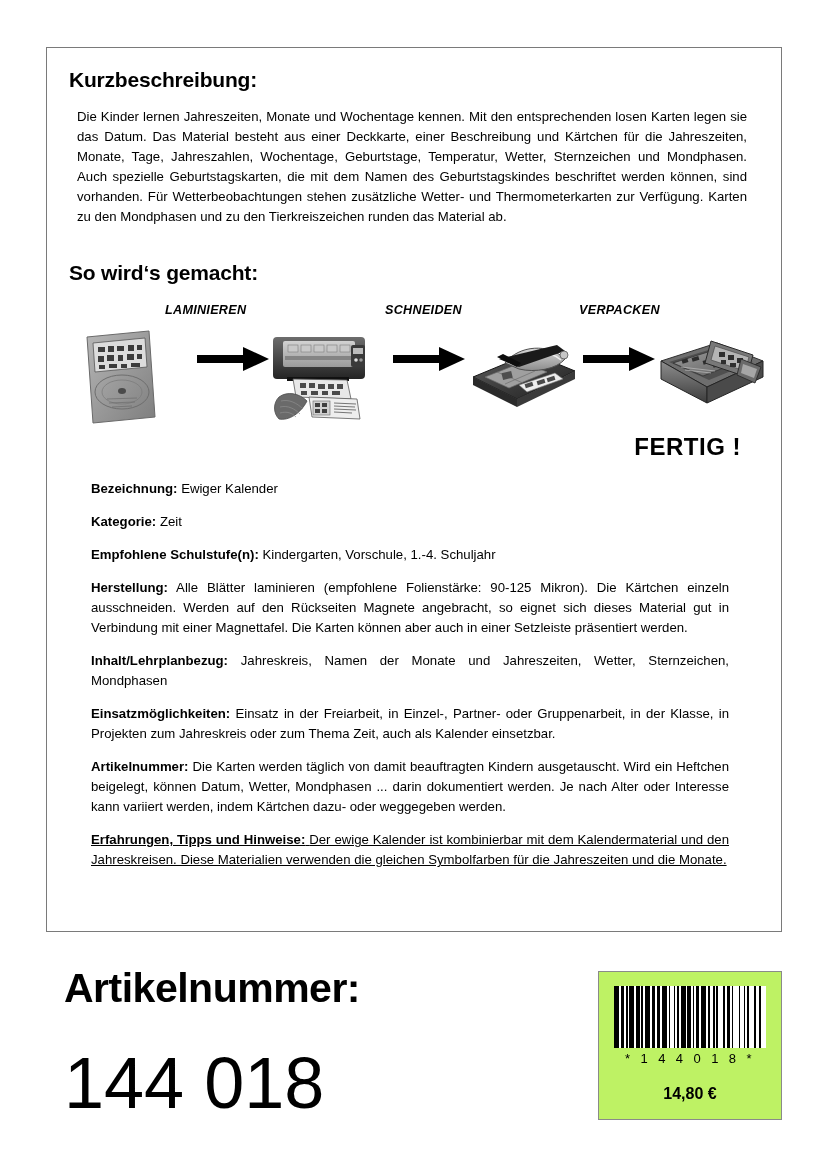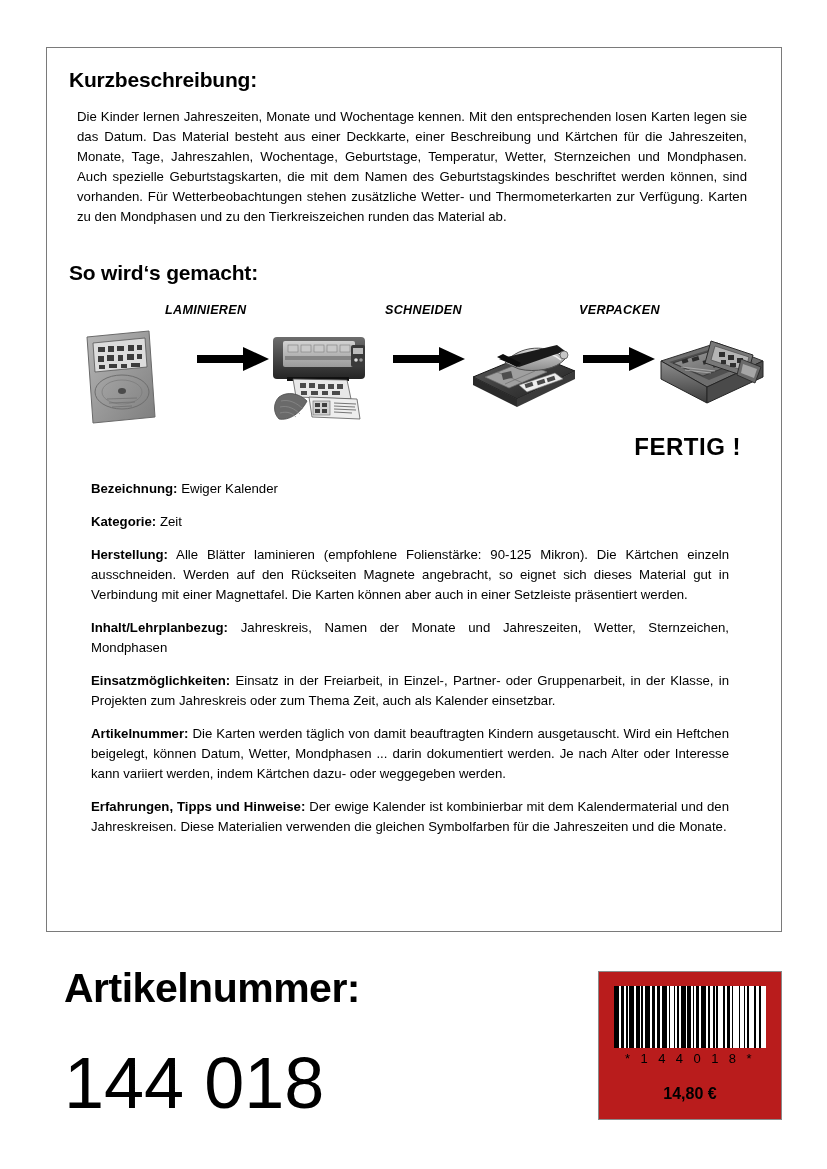--- a/index.html
+++ b/index.html
@@ -81,21 +81,21 @@
   .meta-list {
     margin-top: 52px;
     padding: 0 26px 0 22px;
   }
   .meta-row {
     font-size: 13.2px;
     line-height: 1.52;
     text-align: justify;
     margin: 0 0 13px 0;
   }
-  .meta-row:last-child { margin-bottom: 15px; }
+  .meta-row:last-child { margin-bottom: 15px; text-decoration: underline; }
   .meta-key {
     font-weight: bold;
   }
 
   
   .article-block {
     position: absolute;
     left: 64px; top: 968px;
   }
   .article-label {
@@ -113,21 +113,21 @@
     line-height: 1;
     margin: 38px 12px 0 0;
   }
 
   
   .barcode-card {
     position: absolute;
     left: 598px; top: 971px;
     width: 184px; height: 149px;
     border: 1px solid #8a8a8a;
-    background: #b91c1c;
+    background: #bef264;
     text-align: center;
   }
   .barcode-bars {
     margin: 14px auto 0 auto;
     width: 152px; height: 62px;
     display: flex;
     align-items: stretch;
   }
   .barcode-bars span { display: block; height: 100%; }
   .barcode-digits {
@@ -382,20 +382,24 @@
       <p class="meta-row">
         <span class="meta-key">Bezeichnung:</span>
         <span>Ewiger Kalender</span>
       </p>
 
       <p class="meta-row">
         <span class="meta-key">Kategorie:</span>
         <span>Zeit</span>
       </p>
 
+      <p class="meta-row">
+        <span class="meta-key">Empfohlene Schulstufe(n):</span>
+        <span>Kindergarten, Vorschule, 1.-4. Schuljahr</span>
+      </p>
 
       <p class="meta-row">
         <span class="meta-key">Herstellung:</span>
         <span>Alle Blätter laminieren (empfohlene Folienstärke: 90-125 Mikron). Die Kärtchen einzeln ausschneiden. Werden auf den Rückseiten Magnete angebracht, so eignet sich dieses Material gut in Verbindung mit einer Magnettafel. Die Karten können aber auch in einer Setzleiste präsentiert werden.</span>
       </p>
 
       <p class="meta-row">
         <span class="meta-key">Inhalt/Lehrplanbezug:</span>
         <span>Jahreskreis, Namen der Monate und Jahreszeiten, Wetter, Sternzeichen, Mondphasen</span>
       </p>

